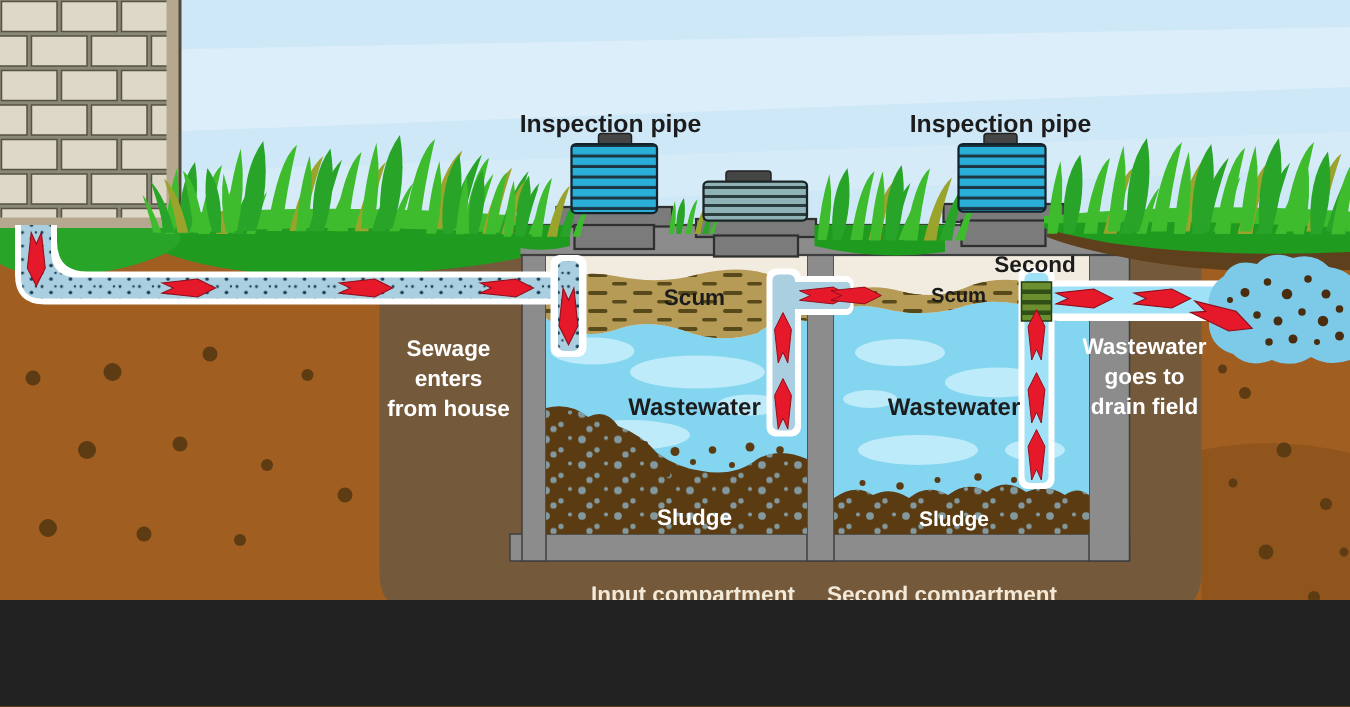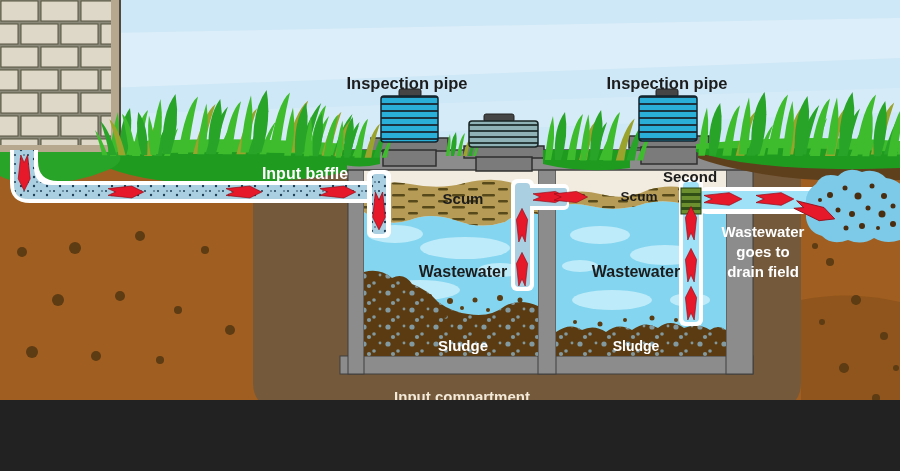--- a/index.html
+++ b/index.html
@@ -285,26 +285,29 @@
     <use href="#dart" transform="translate(684.6,282) rotate(-90) scale(0.8)"></use>
     <use href="#dart" transform="translate(684.6,320) rotate(-90) scale(0.8)"></use>
     <use href="#dart" transform="translate(704,191.8) scale(0.9)"></use>
     <use href="#dart" transform="translate(756,191.8) scale(0.9)"></use>
     <use href="#dart" transform="translate(798,197) rotate(20) scale(1)"></use>
   </g>
 </svg>
 
 <div class="lbl dark s17" style="left:407px;top:84px">Inspection pipe</div>
 <div class="lbl dark s17" style="left:667px;top:84px">Inspection pipe</div>
-<div class="lbl light s16" style="left:305px;top:174px">Input baffle</div>
+<div class="lbl light s15" style="left:299px;top:253px">Sewage
+enters
+from house</div>
 <div class="lbl dark s15" style="left:463px;top:199px">Scum</div>
 <div class="lbl dark s13" style="left:639px;top:197px">Scum</div>
 <div class="lbl dark s16" style="left:463px;top:272px">Wastewater</div>
 <div class="lbl dark s16" style="left:636px;top:272px">Wastewater</div>
 <div class="lbl light s15" style="left:463px;top:346px">Sludge</div>
 <div class="lbl light s14" style="left:636px;top:346px">Sludge</div>
 <div class="lbl dark s15" style="left:690px;top:177px">Second</div>
 <div class="lbl light s15" style="left:763px;top:252px">Wastewater
 goes to
 drain field</div>
 <div class="lbl cream s15" style="left:462px;top:397px">Input compartment</div>
+<div class="lbl cream s15" style="left:628px;top:397px">Second compartment</div>
 
 </div>
 
 </body></html>

